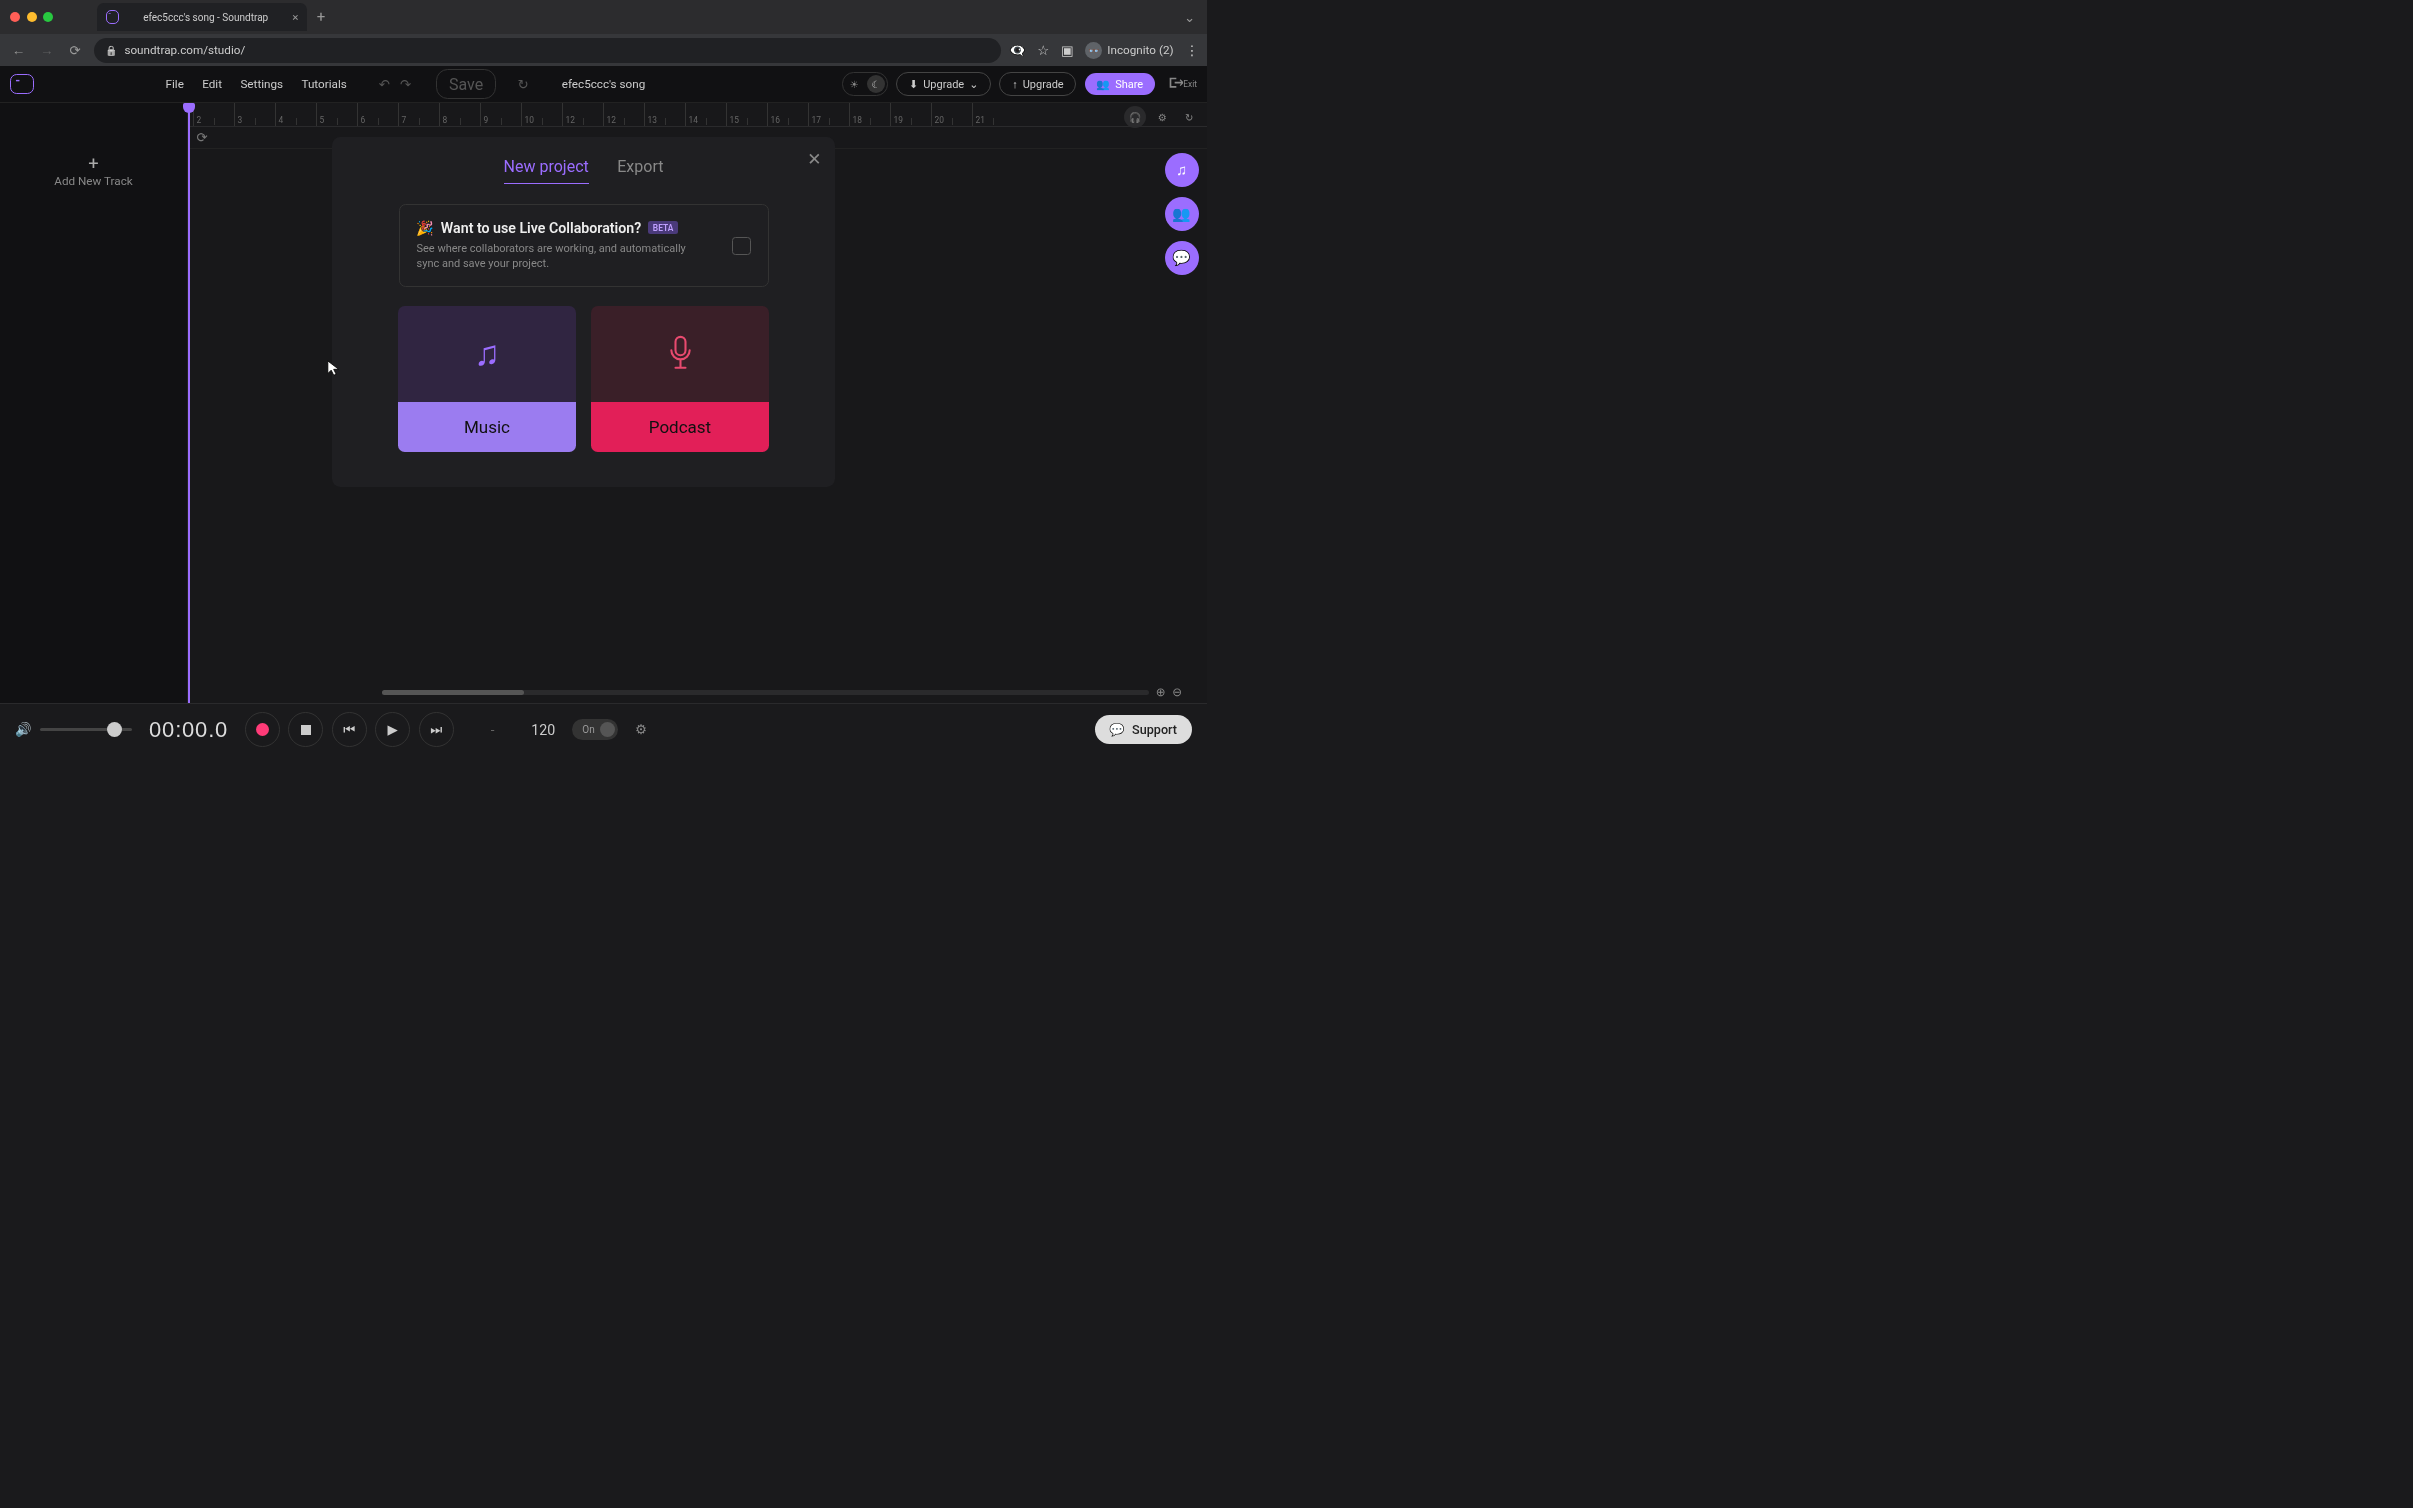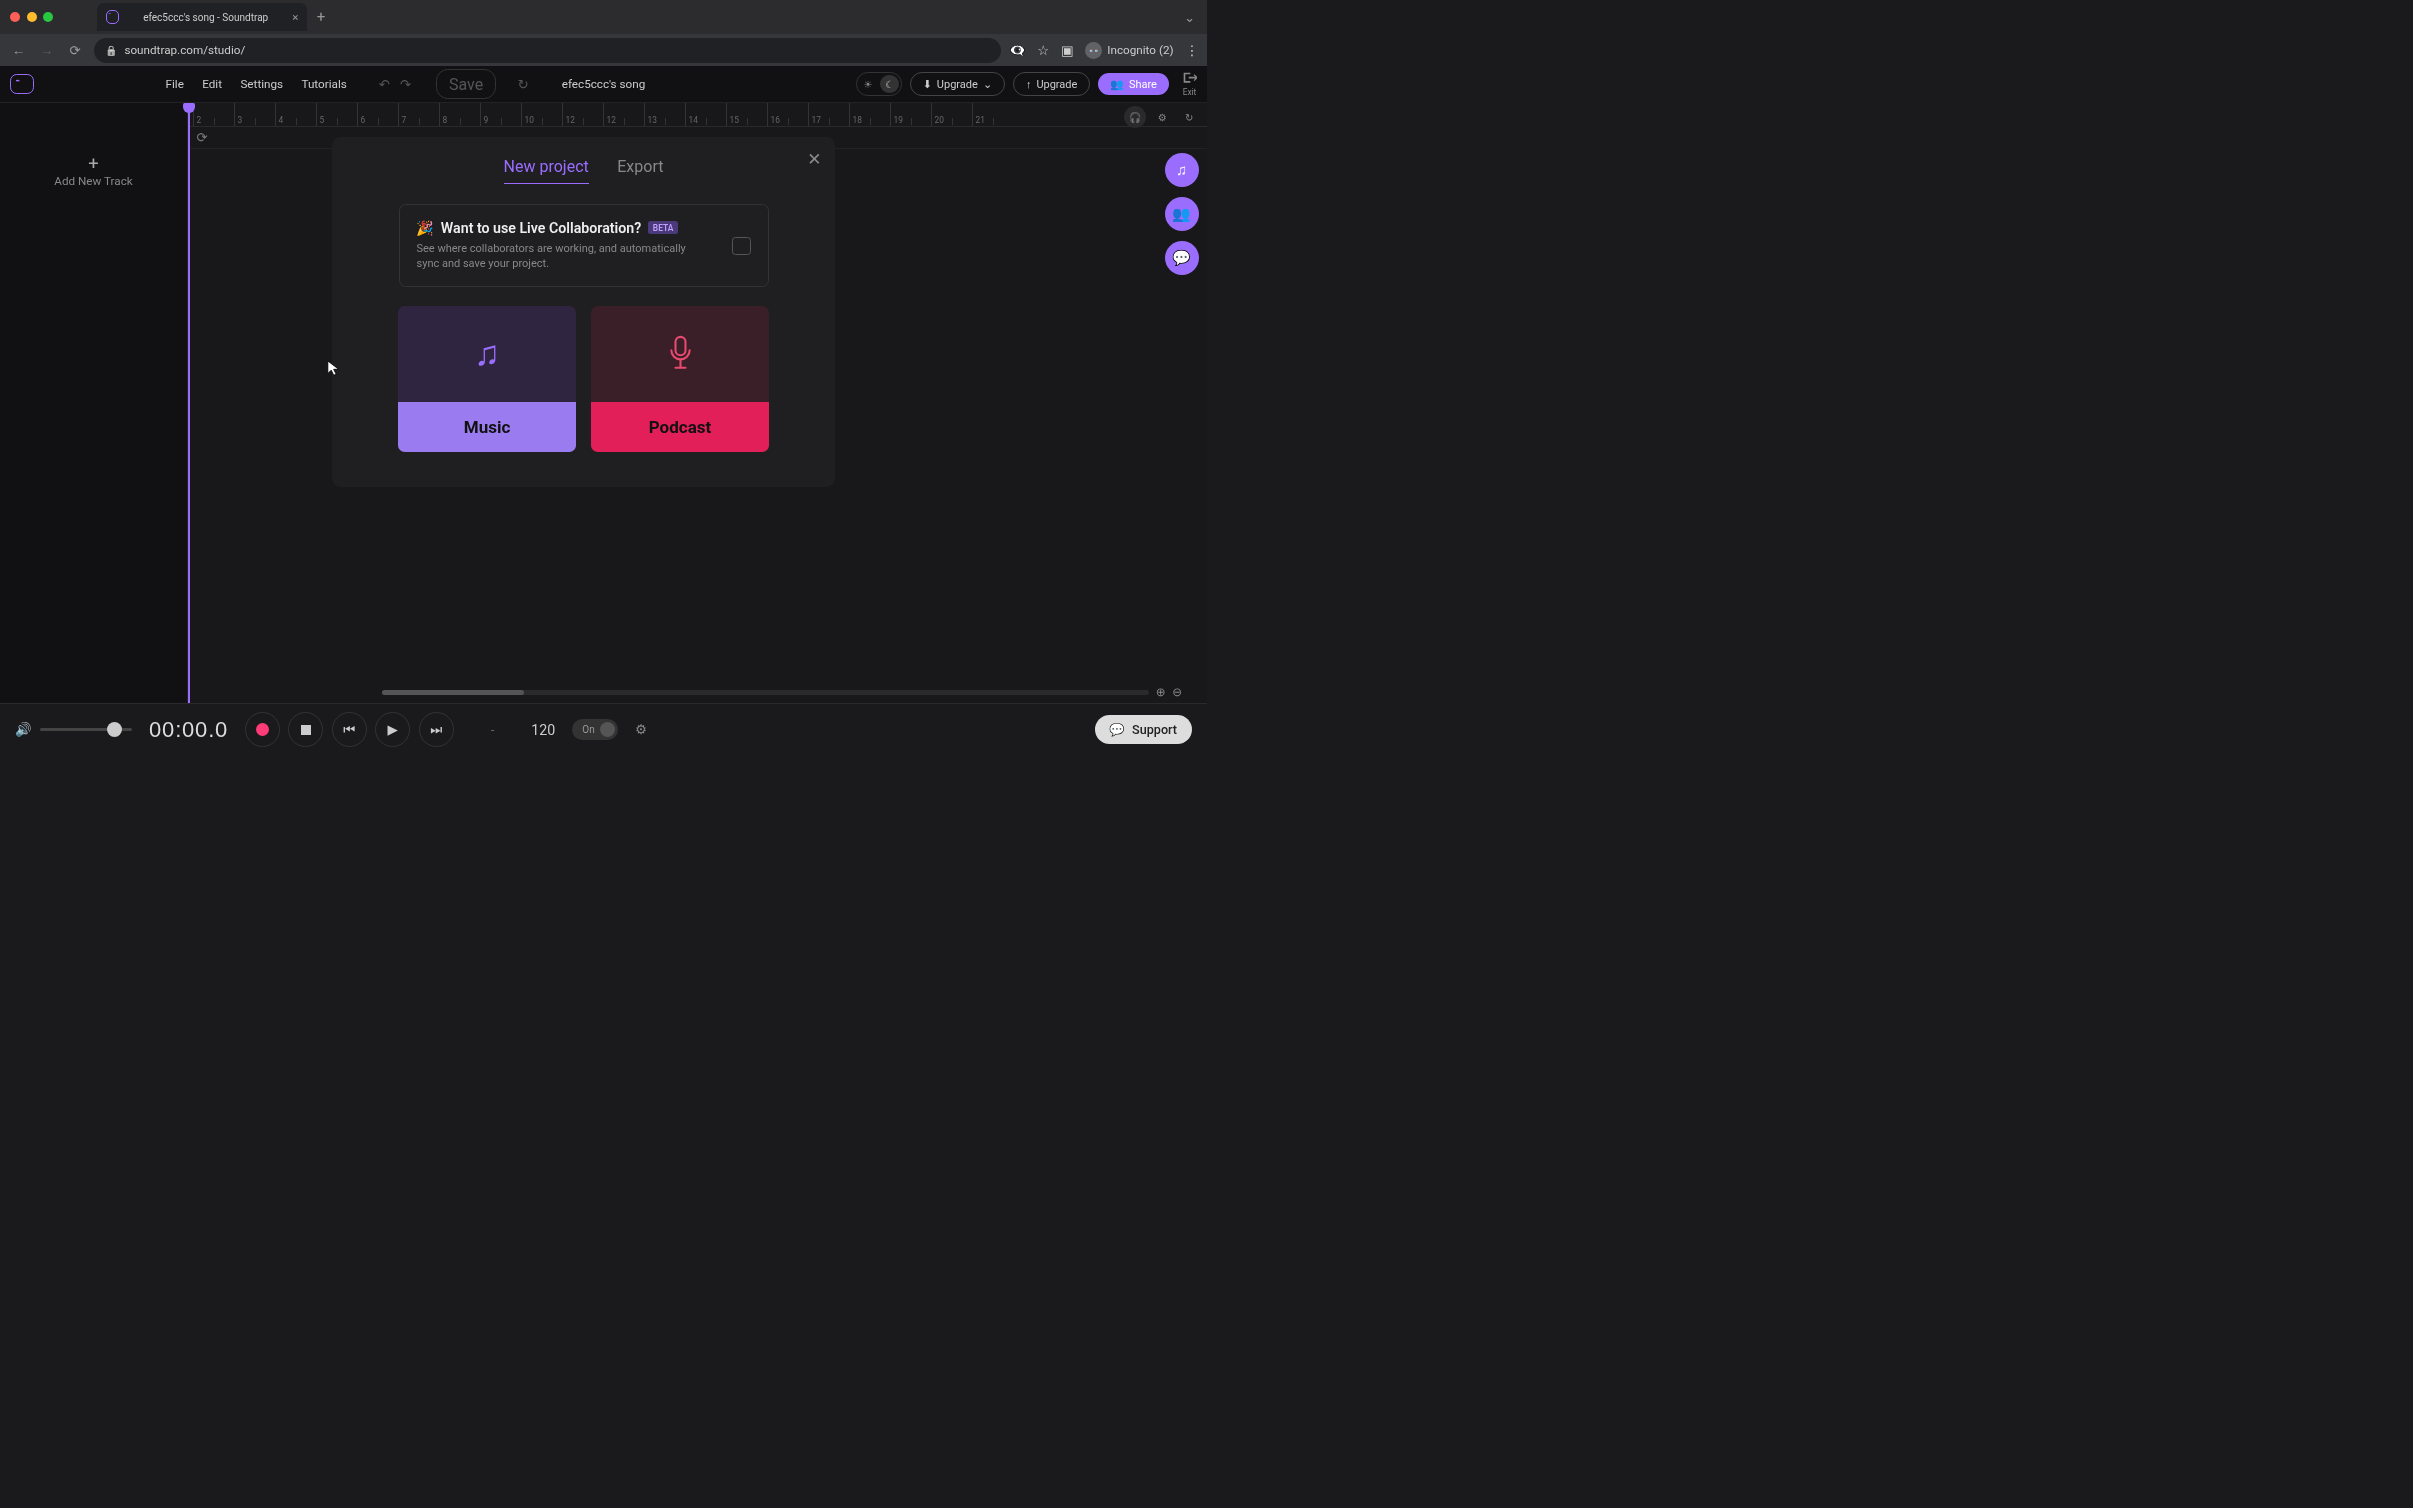--- a/index.html
+++ b/index.html
@@ -36,21 +36,21 @@
 .undo-redo { display:flex; gap:10px; color:#555; margin-left:17px;}
 .save-btn { color:#555; font-size:16px; padding:4.2px 11.7px; border-radius:11.7px; border:0.8px solid #333; margin-left:10px;}
 .sync-ico { color:#555; margin-left:6.7px; }
 .proj-title { position:absolute; left:50%; transform:translateX(-50%); color:#ccc; font-size:11.7px; }
 .top-right { margin-left:auto; display:flex; align-items:center; gap:8.4px; }
 .theme-toggle { display:flex; border:0.8px solid #333; border-radius:11.7px; padding:1.7px; gap:3.4px;}
 .theme-toggle span { width:18.4px; height:18.4px; display:flex; align-items:center; justify-content:center; border-radius:50%; font-size:10px; color:#888;}
 .theme-toggle span.active { background:#333; color:#ddd;}
 .pill-btn { border:0.8px solid #444; border-radius:13.4px; padding:4.2px 11.7px; font-size:11px; color:#ccc; display:flex; align-items:center; gap:5px; cursor:pointer;}
 .share-btn { background:#9b6dff; border:none; color:#fff;}
-.exit { display:flex; flex-direction:column; align-items:center; color:#888; font-size:8.4px; margin-left:5px; cursor:pointer;}
+.exit { display:flex; flex-direction:row; align-items:center; color:#888; font-size:8.4px; margin-left:5px; cursor:pointer;}
 .exit svg { margin-bottom:1.7px; }
 
 
 .workspace { flex:1; display:flex; position:relative; }
 .track-panel { width:188px; border-right: 0.8px solid #222; display:flex; flex-direction:column; }
 .add-track { margin-top: 50px; text-align:center; color:#888; cursor:pointer;}
 .add-track .plus { font-size:18.4px; color:#aaa; }
 .add-track-label { font-size:11.7px; }
 
 .timeline-area { flex:1; position:relative; background:#18181a; }
@@ -81,21 +81,21 @@
 
 .collab-box { margin: 0 auto 18.4px; width: 370px; border:0.8px solid #333; border-radius:6.7px; padding: 15px 17px; display:flex; gap: 11.7px; align-items:flex-start;}
 .collab-text h3 { font-size:14.2px; font-weight:600; color:#eee; display:flex; align-items:center; gap:6.7px; flex-wrap:wrap;}
 .beta-badge { background:#4a3a7a; color:#c0a0ff; font-size:8.4px; padding:1.7px 5px; border-radius:2.5px; font-weight:600;}
 .collab-text p { color:#888; font-size:11px; margin-top:5px; max-width:285px; line-height:1.4;}
 .collab-check { width:18.4px; height:18.4px; border:0.8px solid #555; border-radius:3.4px; margin-left:auto; margin-top:17px; cursor:pointer;}
 
 .proj-cards { display:flex; justify-content:center; gap:15px;}
 .card { width:178px; border-radius:6.7px; overflow:hidden; cursor:pointer; }
 .card-top { height:96px; display:flex; align-items:center; justify-content:center; font-size:35px;}
-.card-bottom { height:50px; display:flex; align-items:center; justify-content:center; font-size:17px; font-weight:700; color:#111;}
+.card-bottom { height:50px; display:flex; align-items:center; justify-content:center; font-size:17px; font-weight:400; color:#111;}
 .card.music .card-top { background:#302541; color:#9b6dff;}
 .card.music .card-bottom { background:#9b7cf0;}
 .card.podcast .card-top { background:#3a1f28; color:#e84a6f;}
 .card.podcast .card-bottom { background:#e21f58;}
 
 
 .transport { height:52px; background:#1a1a1c; border-top:0.8px solid #2a2a2c; display:flex; align-items:center; padding: 0 15px; gap: 17px;}
 .vol { display:flex; align-items:center; gap:8.4px;}
 .vol-slider { width:92px; height:3.4px; background:#444; border-radius:1.7px; position:relative;}
 .vol-thumb { position:absolute; left: 67px; top:-5.9px; width:15px; height:15px; background:#ccc; border-radius:50%; }

